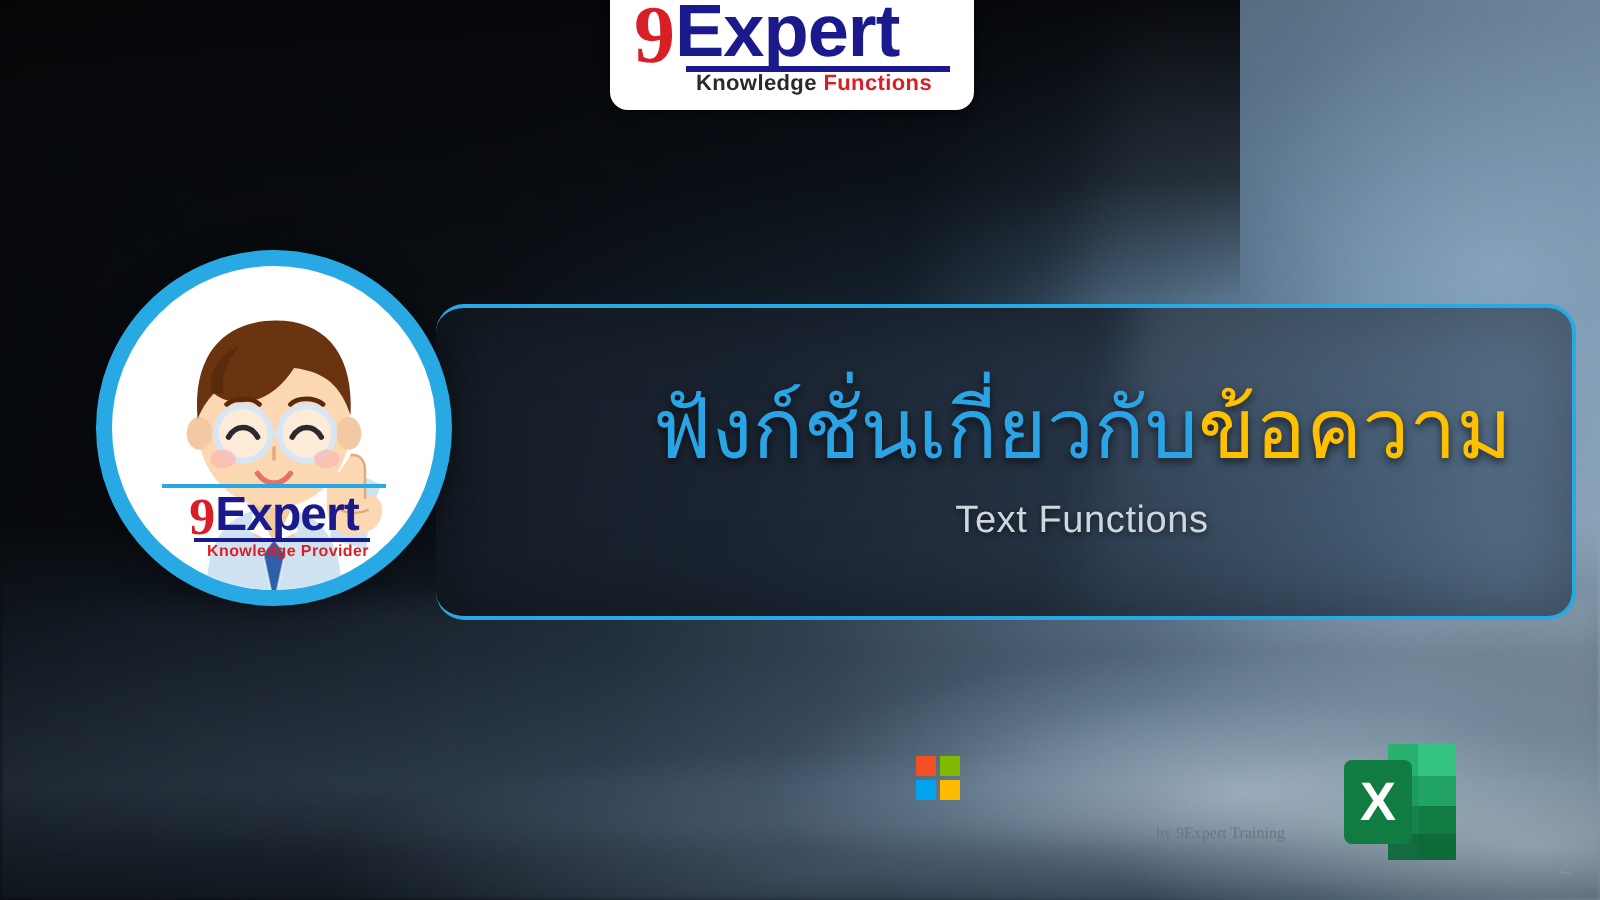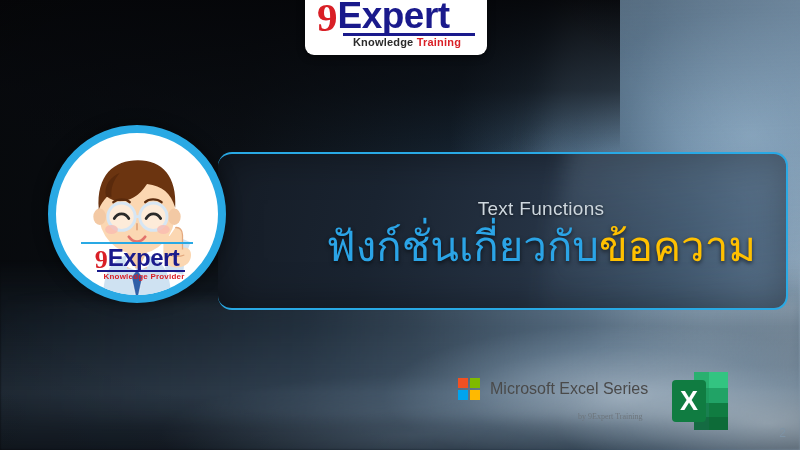--- a/index.html
+++ b/index.html
@@ -205,29 +205,29 @@
   <div class="bg-topdark"></div>
   <div class="bg-vignette"></div>
 
   <div id="brand-plate">
     <span class="logo9">
       <span class="row1">
         <span class="nine">9</span><span class="expert">Expert</span>
       </span>
       <span class="rule"></span>
       <span class="kp"><span class="dk">Knowledge</span>
-        <span>Training</span></span>
+        <span>Functions</span></span>
     </span>
   </div>
 
   <div id="title-panel">
     <div class="panel-sheen"></div>
     <div id="title-block">
+      <div id="title-main"><span class="seg-a">ฟังก์ชั่นเกี่ยวกับ</span><span class="seg-b">ข้อความ</span></div>
       <div id="title-sub">Text Functions</div>
-      <div id="title-main"><span class="seg-a">ฟังก์ชั่นเกี่ยวกับ</span><span class="seg-b">ข้อความ</span></div>
     </div>
   </div>
 
   <div id="mascot">
     <svg viewBox="0 0 178 178">
 
       <path d="M52 178 C52 146 68 133 89 133 C110 133 126 146 126 178 Z" fill="#cfe2f2"></path>
       <path d="M78 131 h22 v18 h-22 z" fill="#f3c9a4"></path>
 
       <path d="M78 131 L89 152 L76 146 Z" fill="#ffffff"></path>
@@ -279,21 +279,20 @@
     </div>
   </div>
 
   <div id="series-block">
     <span id="ms-squares">
       <i style="background:#f25022"></i>
       <i style="background:#7fba00"></i>
       <i style="background:#00a4ef"></i>
       <i style="background:#ffb900"></i>
     </span>
-    <span id="series-label">Microsoft Excel Series</span>
   </div>
   <div id="series-byline">by 9Expert Training</div>
 
   <div id="excel-icon">
     <svg viewBox="0 0 66 66">
       <path d="M26 4 h30 a4 4 0 0 1 4 4 v50 a4 4 0 0 1 -4 4 h-30 z" fill="#21a366"></path>
       <rect x="41" y="4" width="19" height="16" fill="#33c481"></rect>
       <rect x="41" y="20" width="19" height="15" fill="#21a366"></rect>
       <rect x="41" y="35" width="19" height="14" fill="#107c41"></rect>
       <rect x="41" y="49" width="19" height="13" fill="#0d6b38"></rect>

